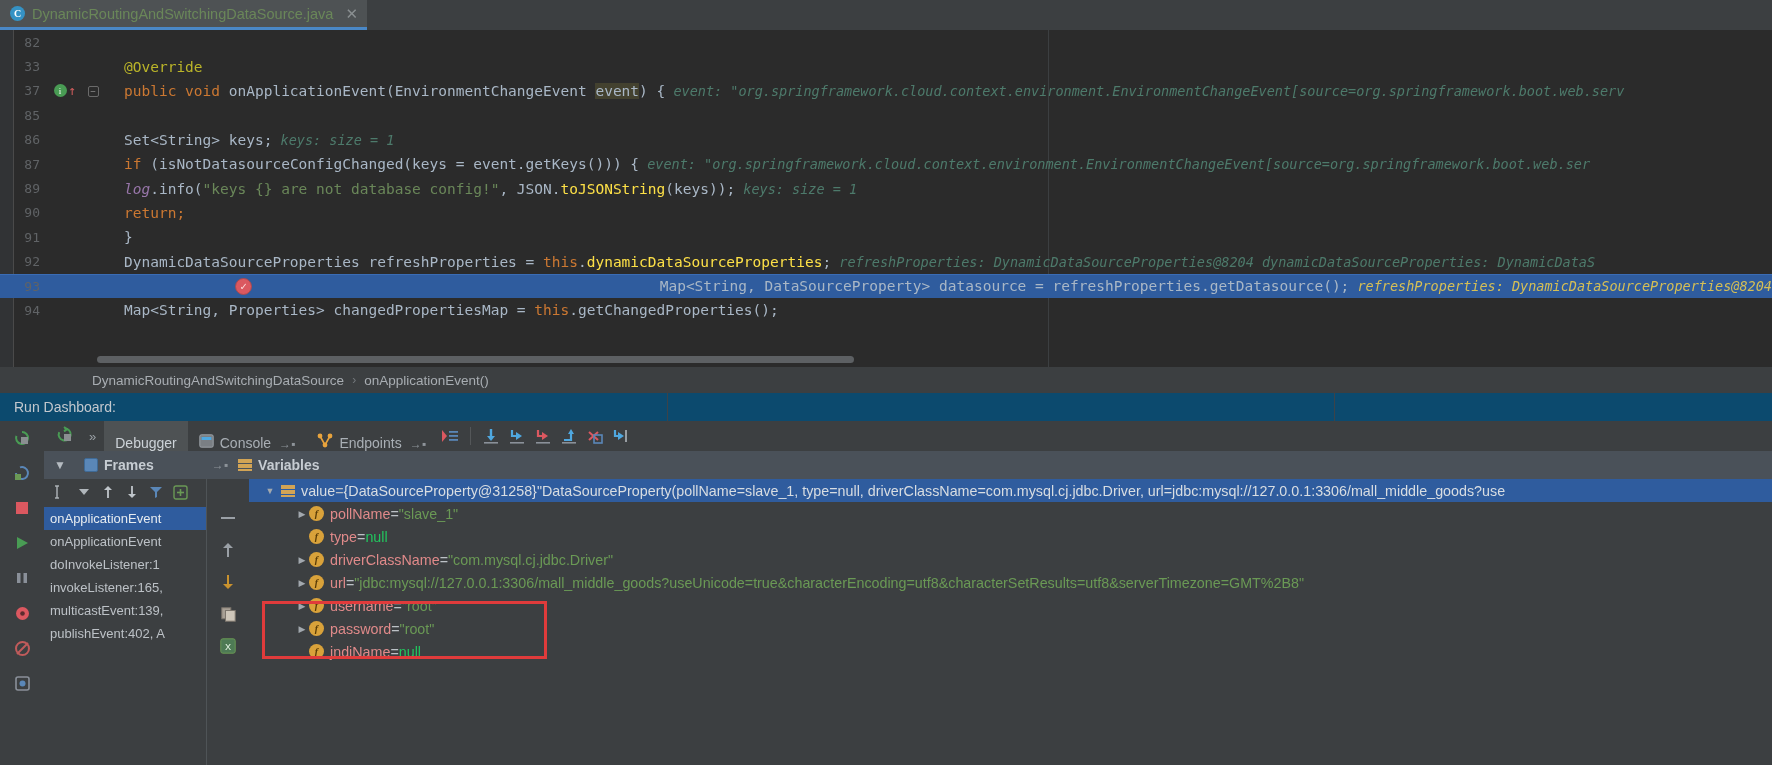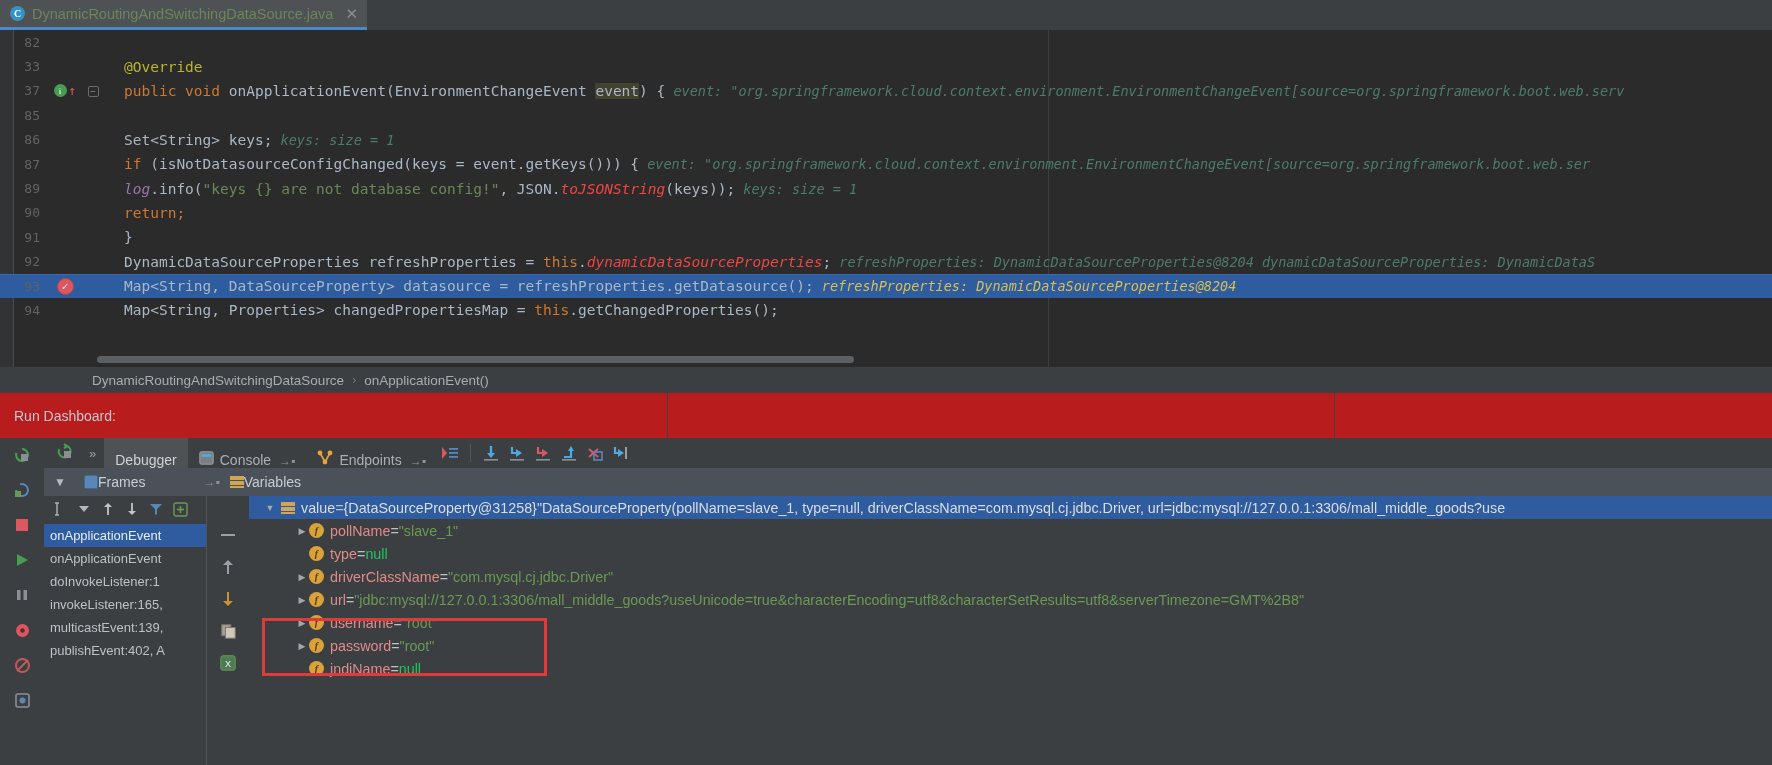--- a/index.html
+++ b/index.html
@@ -17,21 +17,21 @@
   .tab-close { color:#8a8f91; font-size:15px; margin-left:5px; }
 
   
   .editor { position:relative; height:337px; background:#2b2b2b; overflow:hidden;
     font-family:"DejaVu Sans Mono", monospace; }
   .gutter-strip { position:absolute; left:0; top:0; width:14px; height:100%;
     background:#313335; border-right:1px solid #4a4a4a; }
   .code-rows { position:absolute; left:0; top:0; right:0; }
   .row { height:24.4px; display:flex; align-items:center; position:relative;
     white-space:nowrap; font-size:14.5px; }
-  .row.hl { background:#2f5c9e; }
+  .row.hl { background:#2f5c9e;justify-content:space-between; }
   .row.hl::after { content:""; position:absolute; left:0; right:0; top:0;
     height:1px; background:#3a6cb5; }
   .lnum { width:46px; text-align:right; color:#606366; font-size:13px;
     padding-right:6px; flex:none; z-index:3; }
   .gmark { width:38px; flex:none; display:flex; align-items:center;
     justify-content:center; gap:2px; z-index:3; }
   .gfold { width:18px; flex:none; color:#888; font-size:11px; text-align:center; }
   .code { padding-left:22px; }
 
   .bp { width:17px; height:17px; border-radius:50%; background:#db5860;
@@ -43,36 +43,36 @@
   .uparrow { color:#cc5b5b; font-size:13px; line-height:1; }
   .foldbox { display:inline-block; width:11px; height:11px;
     border:1px solid #6a6a6a; color:#8a8a8a; font-size:9px; line-height:9px;
     text-align:center; border-radius:2px; }
 
   .kw { color:#cc7832;text-align:right; }
   .txt { color:#a9b7c6; }
   .ann { color:#bbb529; }
   .str { color:#6a8759; }
   .fld { color:#9876aa; font-style:italic; }
-  .sfld { color:#ef4444;font-style:italic; }
+  .sfld { color:#fde047; }
   .hint { color:#4d7a6b; font-style:italic; font-size:13.5px; }
   .hintY { color:#d6bf55; font-style:italic; font-size:13.5px; }
   .selparam { background:#43412f; }
   .vline { position:absolute; top:0; bottom:0; width:1px; background:#3c3f41; }
 
   .hscroll { position:absolute; left:97px; bottom:4px; width:757px; height:7px;
     background:#5d6063; border-radius:4px; }
 
   
   .crumbs { height:26px; background:#3c3f41; display:flex; align-items:center;
     padding-left:92px; gap:8px; color:#a8adb2; font-size:13.5px; }
   .crumb-sep { color:#73787c; font-size:12px; }
 
   
-  .rundash { height:45px; background:#b91c1c; display:flex; align-items:center;
+  .rundash { height:28px; background:#0c4a6e; display:flex; align-items:center;
     color:#c3c8ce; font-size:14px; position:relative; }
   .rundash span.lbl { padding-left:14px; }
   .rundash .sep1 { position:absolute; left:667px; top:0; bottom:0; width:1px;
     background:#3c4349; }
   .rundash .sep2 { position:absolute; left:1334px; top:0; bottom:0; width:1px;
     background:#3c4349; }
 
   
   .dbg { display:flex; height:345px; background:#3c3f41; }
   .leftrail { width:44px; background:#3c3f41; padding-top:6px;
@@ -89,22 +89,22 @@
     color:#a9afb5; font-size:14px; }
   .dtab.active { background:#4e5254; color:#cdd3d8; }
   .pin { color:#8d9399; font-size:12px; margin-left:2px; }
   .tbsep { width:1px; height:18px; background:#545759; margin:0 7px; }
   .tbicon { width:26px; height:24px; display:flex; align-items:center;
     justify-content:center; font-size:15px; }
 
   .subrow { height:28px; background:#4a5159; display:flex; align-items:center;
     padding-left:2px; gap:0; }
   .collapse { color:#b5bbc1; font-size:12px; width:28px; text-align:center; }
-  .panelhdr { display:flex; align-items:center; color:#c6ccd2;
-    font-size:14px; padding:0 10px; }
+  .panelhdr { display:flex; align-items:center; gap:6px; color:#c6ccd2;
+    font-size:14px; padding:0 10px;font-weight:bold; }
   .fr-ic { width:14px; height:14px; background:#5a87b8; border:1px solid #3f6a96;
     border-radius:2px; }
   .var-ic { width:14px; height:12px; background:
     linear-gradient(#d2a455 0 33%, transparent 33% 40%, #d2a455 40% 73%,
     transparent 73% 80%, #d2a455 80% 100%); }
 
   .content { flex:1; display:flex; background:#3c3f41; position:relative; }
   .framesCol { width:163px; background:#3c3f41; border-right:1px solid #4f5457;
     display:flex; flex-direction:column; }
   .frToolbar { height:26px; display:flex; align-items:center; gap:4px;

